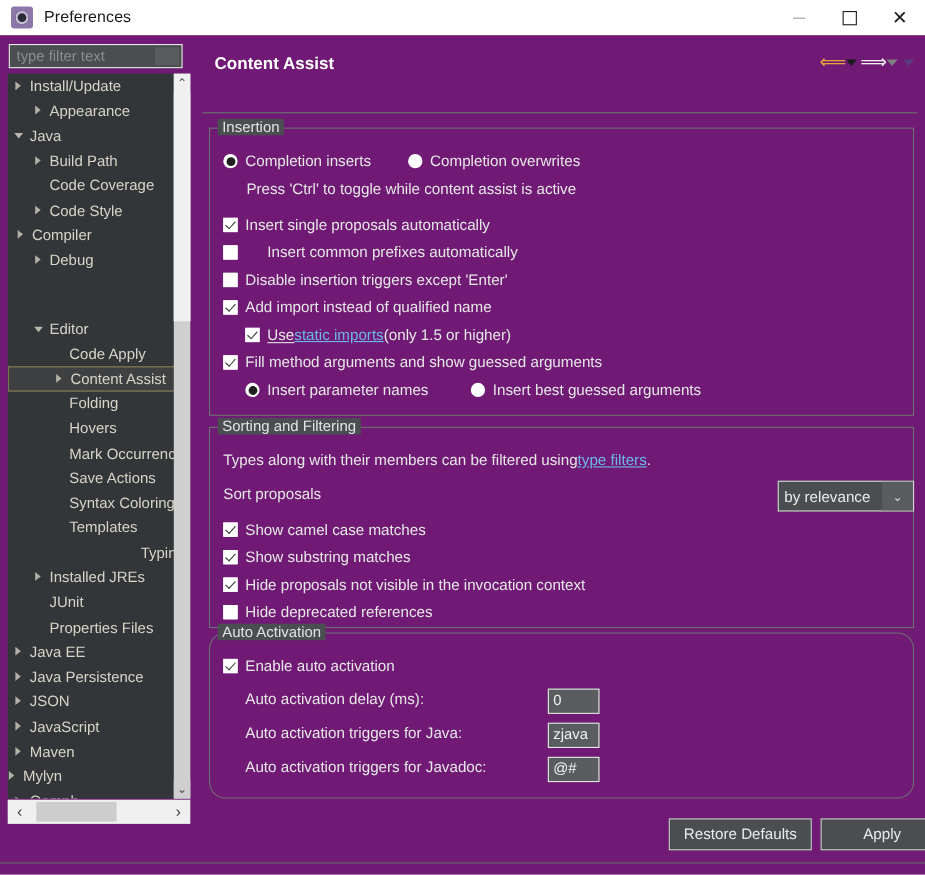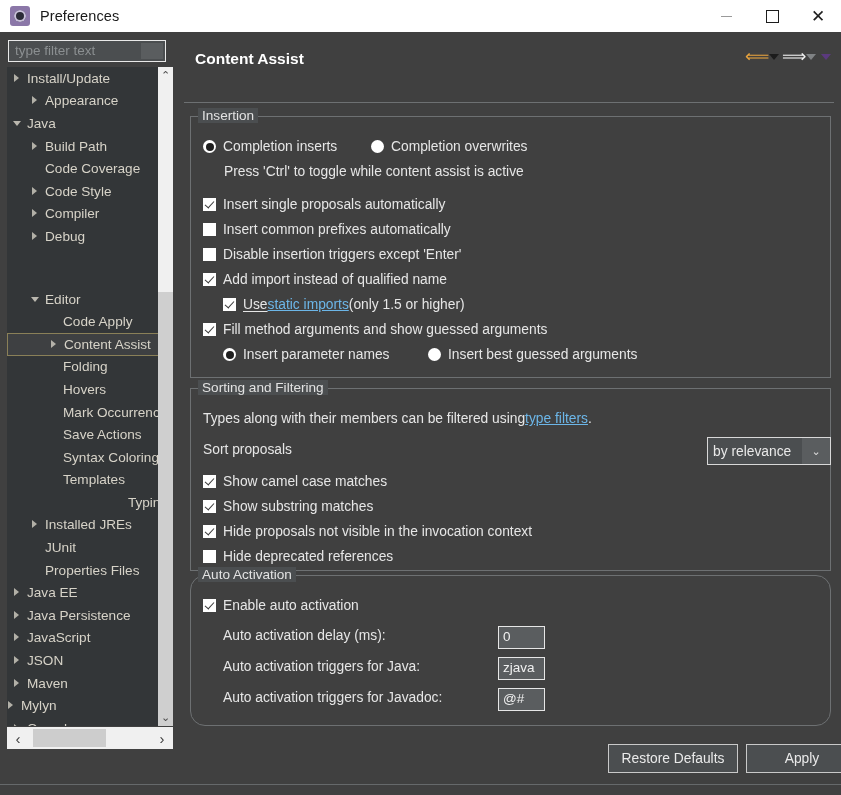--- a/index.html
+++ b/index.html
@@ -37,21 +37,21 @@
     color: #202020;
   }
   #win-controls { margin-left: auto; display: flex; height: 32px; }
   .wb-min { width: 11px; height: 1px; background: #9a9a9a; }
   .wb-max { width: 11px; height: 11px; border: 1.3px solid #1d1d1d; }
   .wb-close { font-size: 17px; line-height: 1; font-family: "Liberation Sans", sans-serif; }
 
   
   #dialog {
     position: absolute; left: 0; top: 32px; width: 841px; height: 763px;
-    background: #404040;
+    background: #701a75;
   }
 
   
   #tree-panel {
     position: absolute; left: 7px; top: 6px; width: 165px; height: 712px;
   }
   #filter-input {
     position: absolute; left: 1px; top: 2px; width: 158px; height: 22px;
     background: #4b4e50;
     border: 1.5px solid #e9e9e9;
@@ -274,21 +274,21 @@
           <span>Build Path</span>
         </div>
         <div class="tree-item" style="padding-left: 24px;">
           <span class="arrow"></span>
           <span>Code Coverage</span>
         </div>
         <div class="tree-item" style="padding-left: 24px;">
           <span class="arrow closed"></span>
           <span>Code Style</span>
         </div>
-        <div class="tree-item" style="padding-left: 24px;">
+        <div class="tree-item" style="padding-left: 8px;">
           <span class="arrow closed"></span>
           <span>Compiler</span>
         </div>
         <div class="tree-item" style="padding-left: 24px;">
           <span class="arrow closed"></span>
           <span>Debug</span>
         </div>
         <div class="tree-item" style="padding-left: 24px; margin-top: 40px;">
           <span class="arrow open"></span>
           <span>Editor</span>
@@ -344,25 +344,25 @@
         <div class="tree-item" style="padding-left: 6px;">
           <span class="arrow closed"></span>
           <span>Java EE</span>
         </div>
         <div class="tree-item" style="padding-left: 6px;">
           <span class="arrow closed"></span>
           <span>Java Persistence</span>
         </div>
         <div class="tree-item" style="padding-left: 6px;">
           <span class="arrow closed"></span>
+          <span>JSON</span>
+        </div>
+        <div class="tree-item" style="padding-left: 6px;">
+          <span class="arrow closed"></span>
           <span>JavaScript</span>
-        </div>
-        <div class="tree-item" style="padding-left: 6px;">
-          <span class="arrow closed"></span>
-          <span>JSON</span>
         </div>
         <div class="tree-item" style="padding-left: 6px;">
           <span class="arrow closed"></span>
           <span>Maven</span>
         </div>
         <div class="tree-item" style="padding-left: 0;">
           <span class="arrow closed"></span>
           <span>Mylyn</span>
         </div>
         <div class="tree-item" style="padding-left: 6px;">
@@ -425,21 +425,21 @@
       </div>
 
       <div class="row" style="left:33px; top:47px;">
         <span>Press 'Ctrl' to toggle while content assist is active</span>
       </div>
 
       <div class="row" style="left:12px; top:80px;">
         <span class="cb on"></span>
         <span>Insert single proposals automatically</span>
       </div>
-      <div class="row" style="left:12px; top:105px;">
+      <div class="row" style="left:12px; top:105px;gap:20px;">
         <span class="cb"></span>
         <span>Insert common prefixes automatically</span>
       </div>
       <div class="row" style="left:12px; top:130px;">
         <span class="cb"></span>
         <span>Disable insertion triggers except 'Enter'</span>
       </div>
       <div class="row" style="left:12px; top:155px;">
         <span class="cb on"></span>
         <span>Add import instead of qualified name</span>

